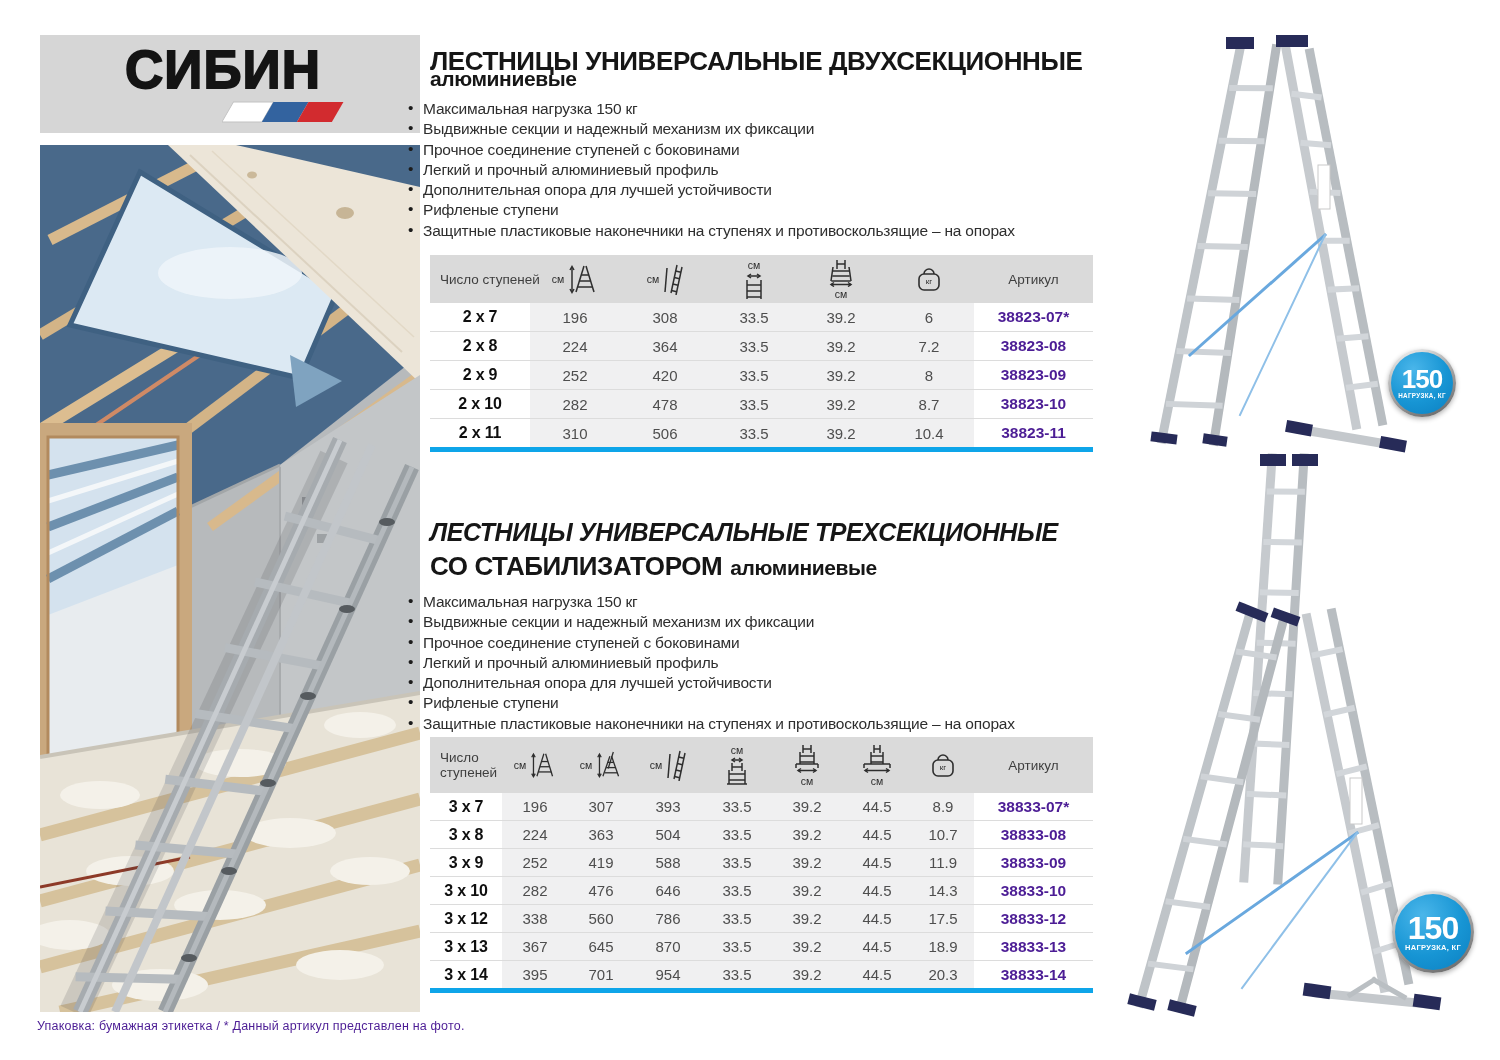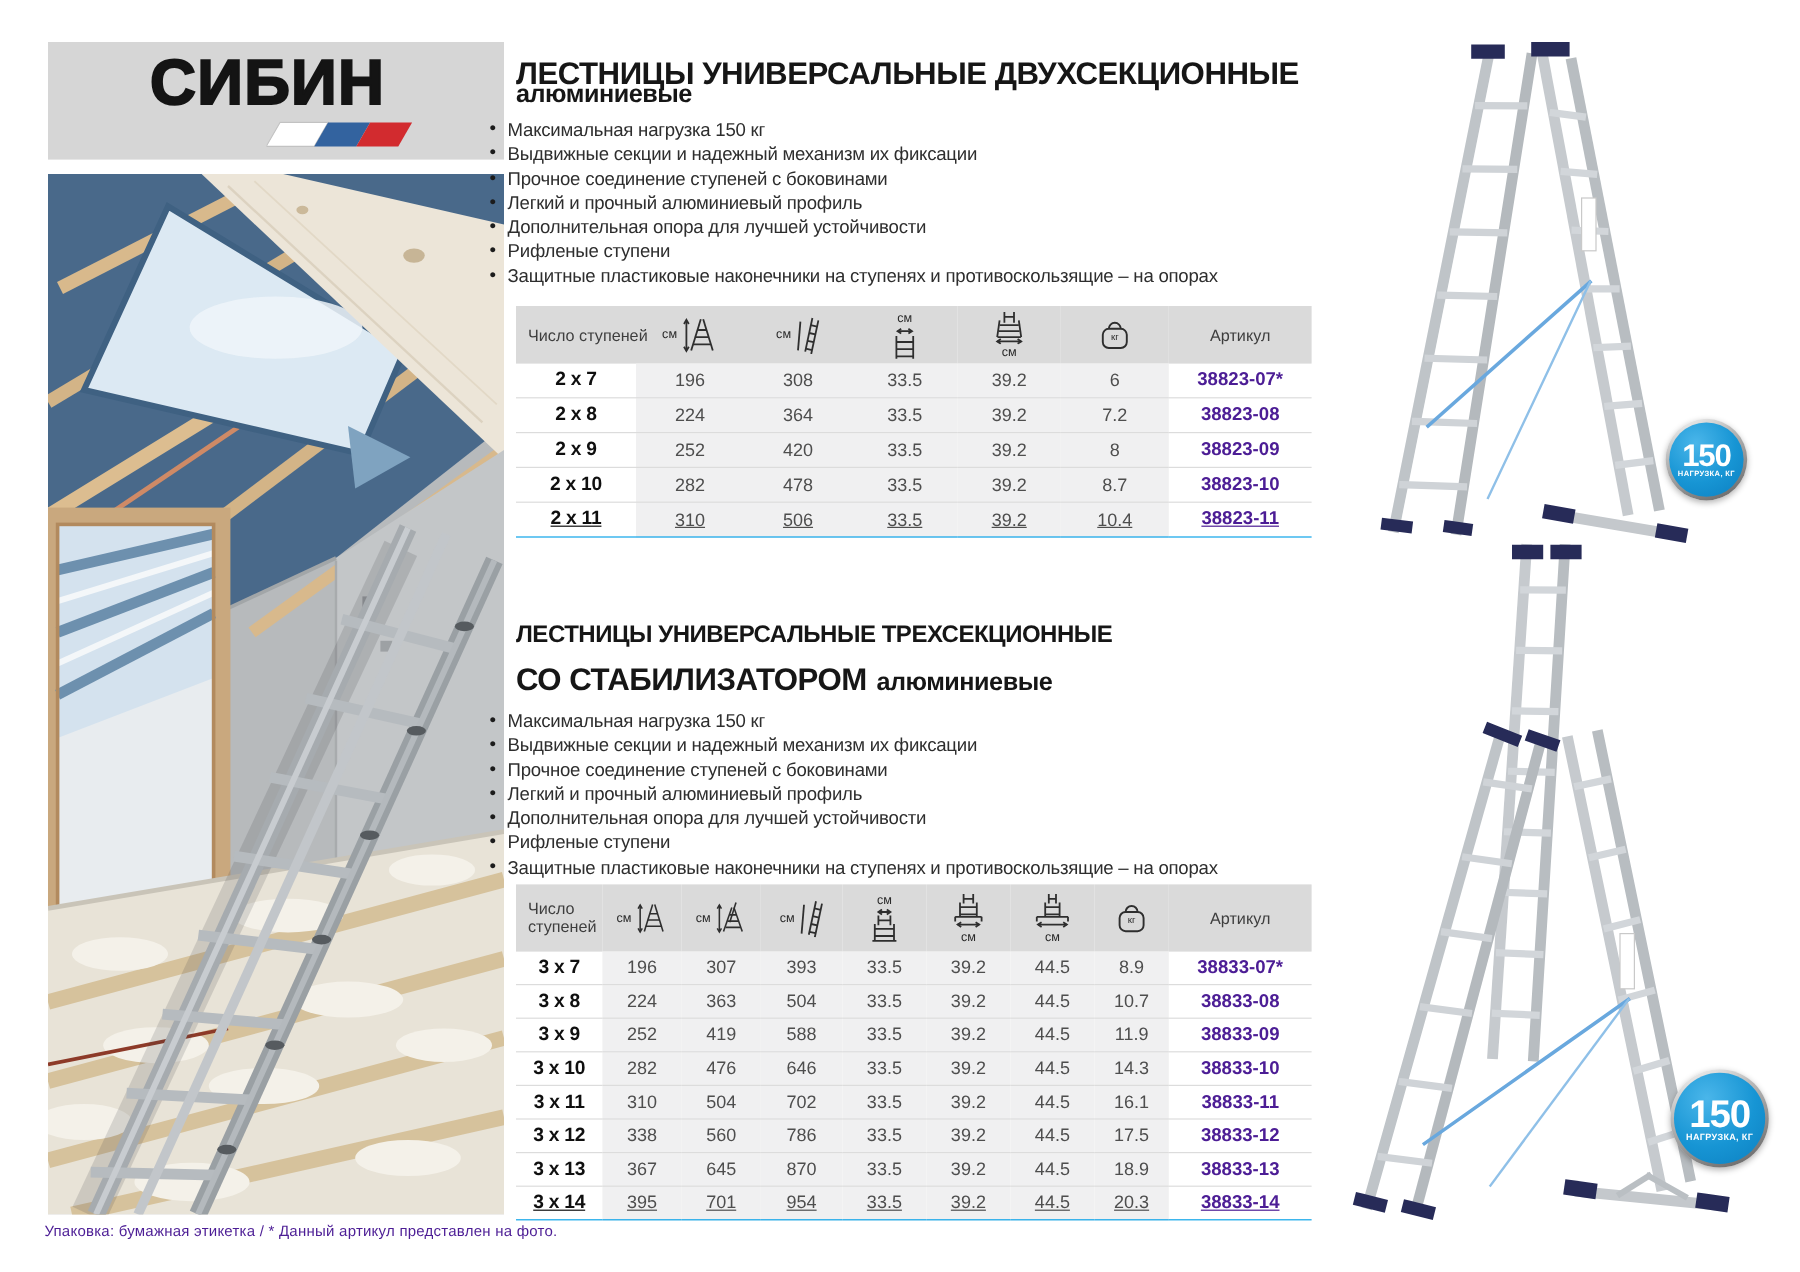--- a/index.html
+++ b/index.html
@@ -26,42 +26,42 @@
   #badge2{left:1392px;top:891px;width:76px;height:76px;}
   .badge-val{font-weight:700;font-size:26px;line-height:25px;letter-spacing:-1px;}
   #badge2 .badge-val{font-size:32px;line-height:30px;}
   .badge-lbl{font-weight:700;font-size:6.3px;letter-spacing:.3px;white-space:nowrap;}
   #badge2 .badge-lbl{font-size:7.5px;}
 
   
   .sec-title{position:absolute;font-weight:700;color:#161616;letter-spacing:-0.4px;white-space:nowrap;}
   #s1-title{left:430px;top:46px;font-size:26px;}
   #s1-sub{left:430px;top:67px;font-size:21px;}
-  #s2-title1{left:430px;top:518px;font-size:20px;}
+  #s2-title1{left:430px;top:518px;font-size:25px;font-style:italic;}
   #s2-title2{left:430px;top:551px;font-size:26px;}
   #s2-title2 .sub2{font-size:21px;margin-left:8px;}
   .bullets{position:absolute;left:406px;width:700px;list-style:none;margin:0;padding:0;}
   #s1-bullets{top:99px;}
   #s2-bullets{top:592px;}
   .bullets li{position:relative;padding-left:17px;font-size:15.5px;line-height:20.3px;color:#2e2e2e;letter-spacing:-0.2px;white-space:nowrap;}
   .bullets li::before{content:"•";position:absolute;left:2px;top:-1px;color:#1c1c1c;}
 
   
   table.cat{position:absolute;left:430px;border-collapse:collapse;table-layout:fixed;width:663px;}
   #t1{top:255px;}
   #t2{top:737px;}
   .cat th{background:#dadada;font-weight:400;font-size:13.5px;color:#3e3e3e;padding:0;vertical-align:middle;}
   #t1 th{height:48px;}
   #t2 th{height:56px;}
   .cat th.h-steps{text-align:left;padding-left:10px;}
   #t1 th.h-steps{white-space:nowrap;}
   #t2 th.h-steps{line-height:15px;}
   .cat td{text-align:center;padding:0;border-top:1px solid #dcdcdc;}
   .cat tbody tr:first-child td{border-top:none;}
-  .cat tbody tr:last-child td{border-bottom:1px solid #0ea5e9;text-decoration:underline;}
+  .cat tbody tr:last-child td{border-bottom:5px solid #0ea5e9;}
   #t1 td{height:28px;}
   #t2 td{height:27px;}
   td.c-steps{font-weight:700;font-size:16px;color:#0f0f0f;letter-spacing:-0.2px;}
   td.c-val{background:#f0f0f1;font-size:15px;color:#4e4e4e;}
   td.c-art{font-weight:700;font-size:15.5px;color:#4c1d95;}
 
   .ih{display:flex;align-items:center;justify-content:center;gap:4px;}
   .ih.v{flex-direction:column;gap:1px;}
   .ih.w{position:relative;}
   .unit{font-size:10.5px;color:#2b2b2b;}
@@ -517,31 +517,20 @@
       <tr>
           <td class="c-steps">3 x 10</td>
           <td class="c-val">282</td>
           <td class="c-val">476</td>
           <td class="c-val">646</td>
           <td class="c-val">33.5</td>
           <td class="c-val">39.2</td>
           <td class="c-val">44.5</td>
           <td class="c-val">14.3</td>
           <td class="c-art">38833-10</td>
-        </tr>
-      <tr>
-          <td class="c-steps">3 x 11</td>
-          <td class="c-val">310</td>
-          <td class="c-val">504</td>
-          <td class="c-val">702</td>
-          <td class="c-val">33.5</td>
-          <td class="c-val">39.2</td>
-          <td class="c-val">44.5</td>
-          <td class="c-val">16.1</td>
-          <td class="c-art">38833-11</td>
         </tr>
       <tr>
           <td class="c-steps">3 x 12</td>
           <td class="c-val">338</td>
           <td class="c-val">560</td>
           <td class="c-val">786</td>
           <td class="c-val">33.5</td>
           <td class="c-val">39.2</td>
           <td class="c-val">44.5</td>
           <td class="c-val">17.5</td>

